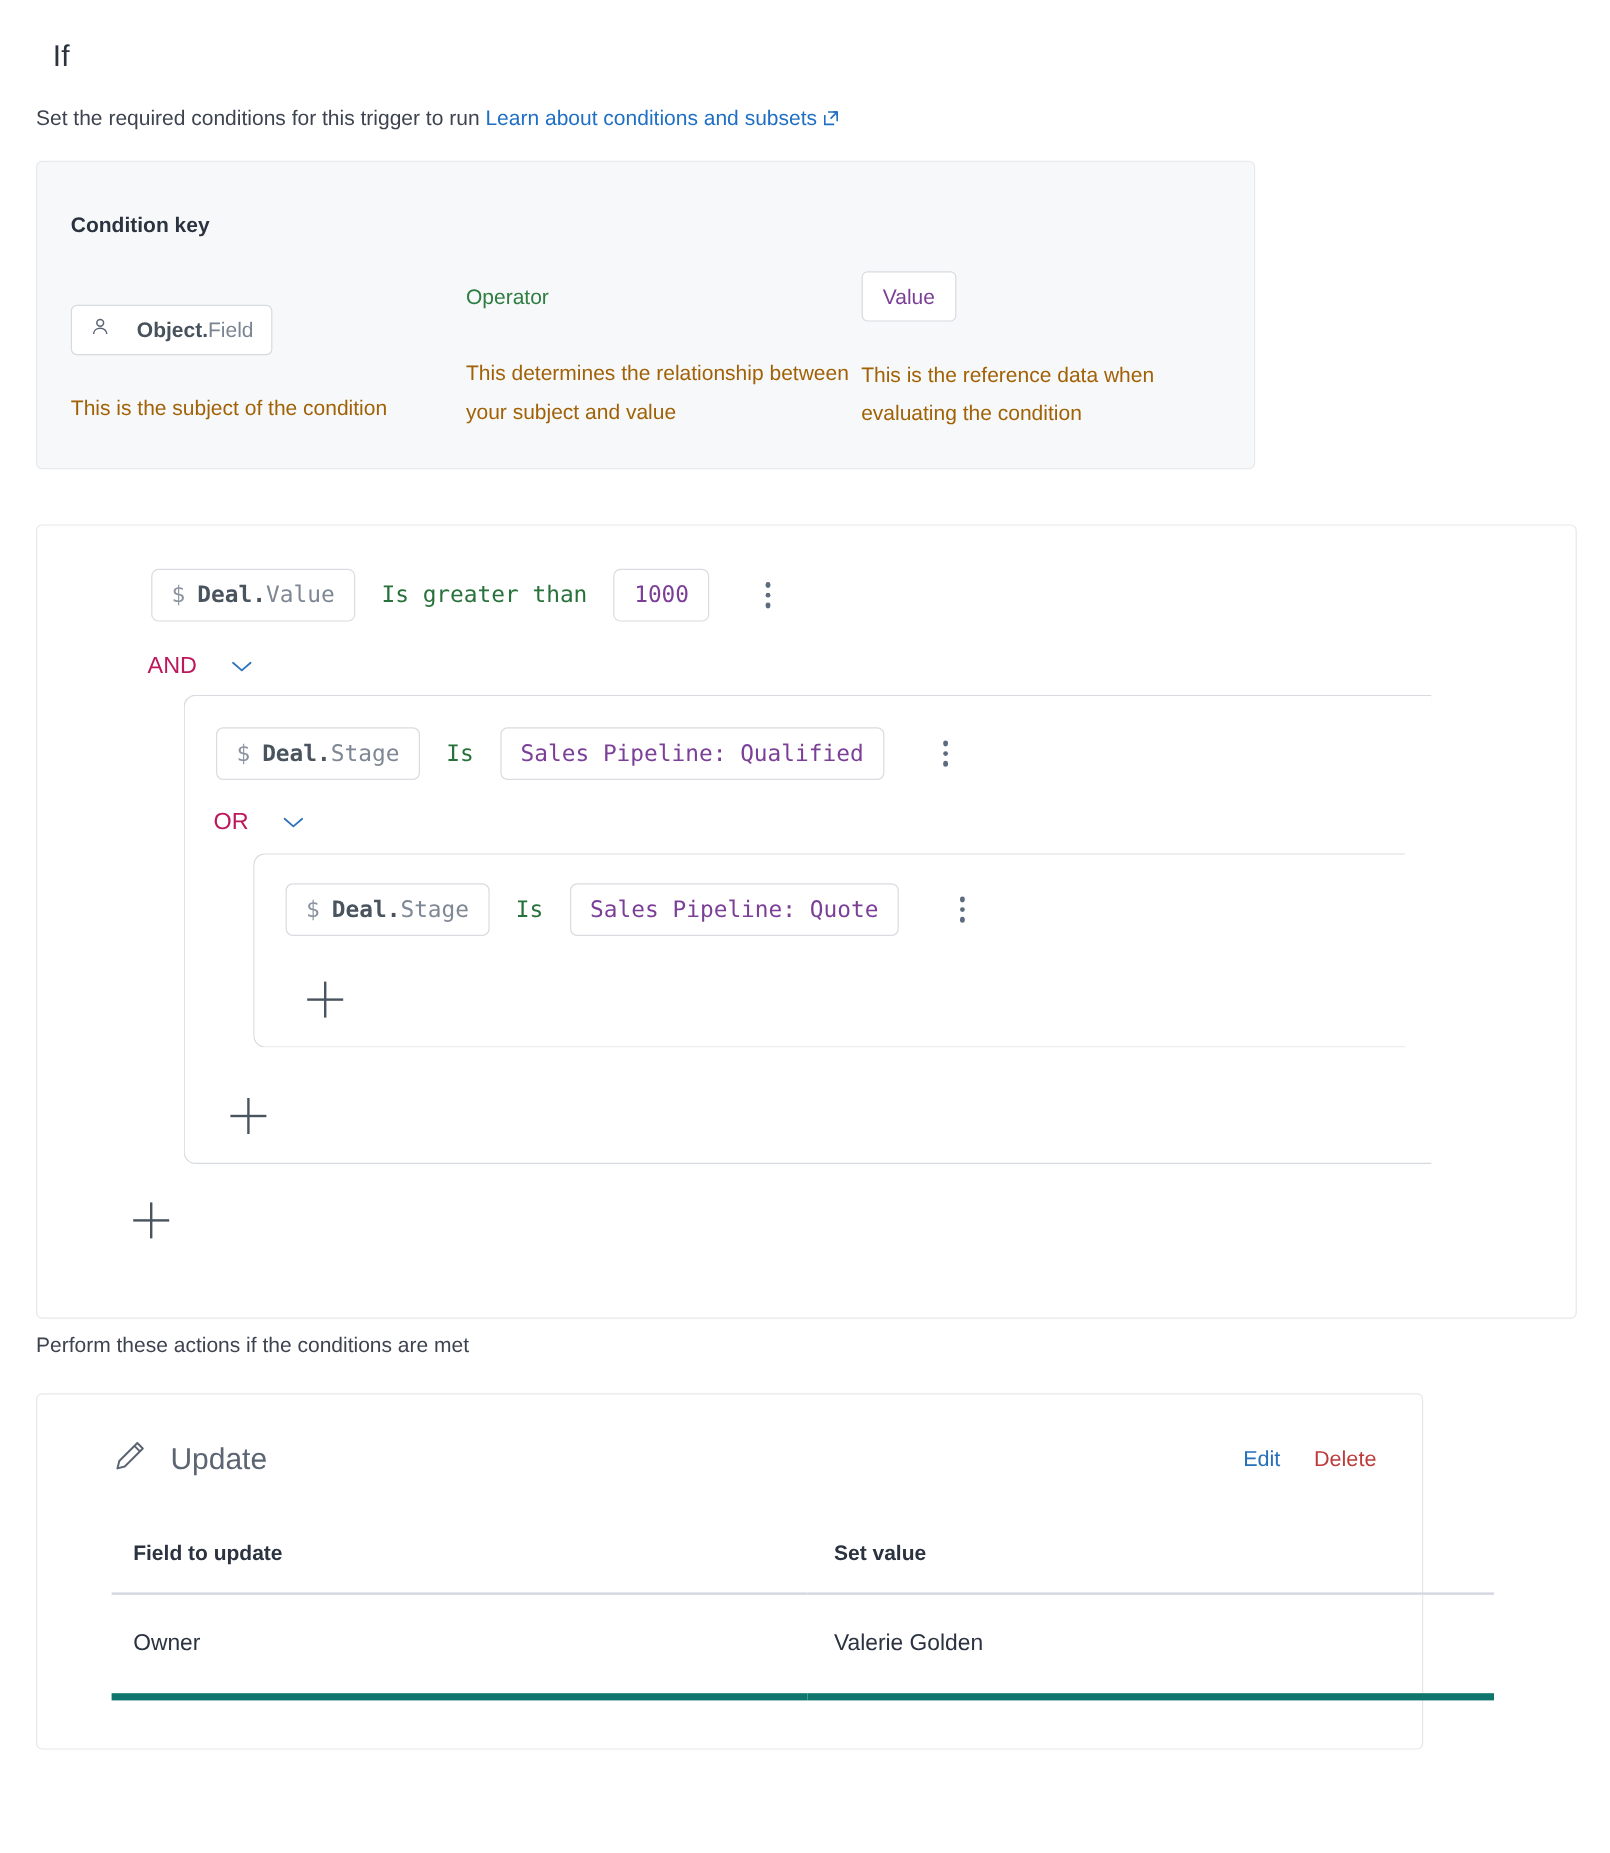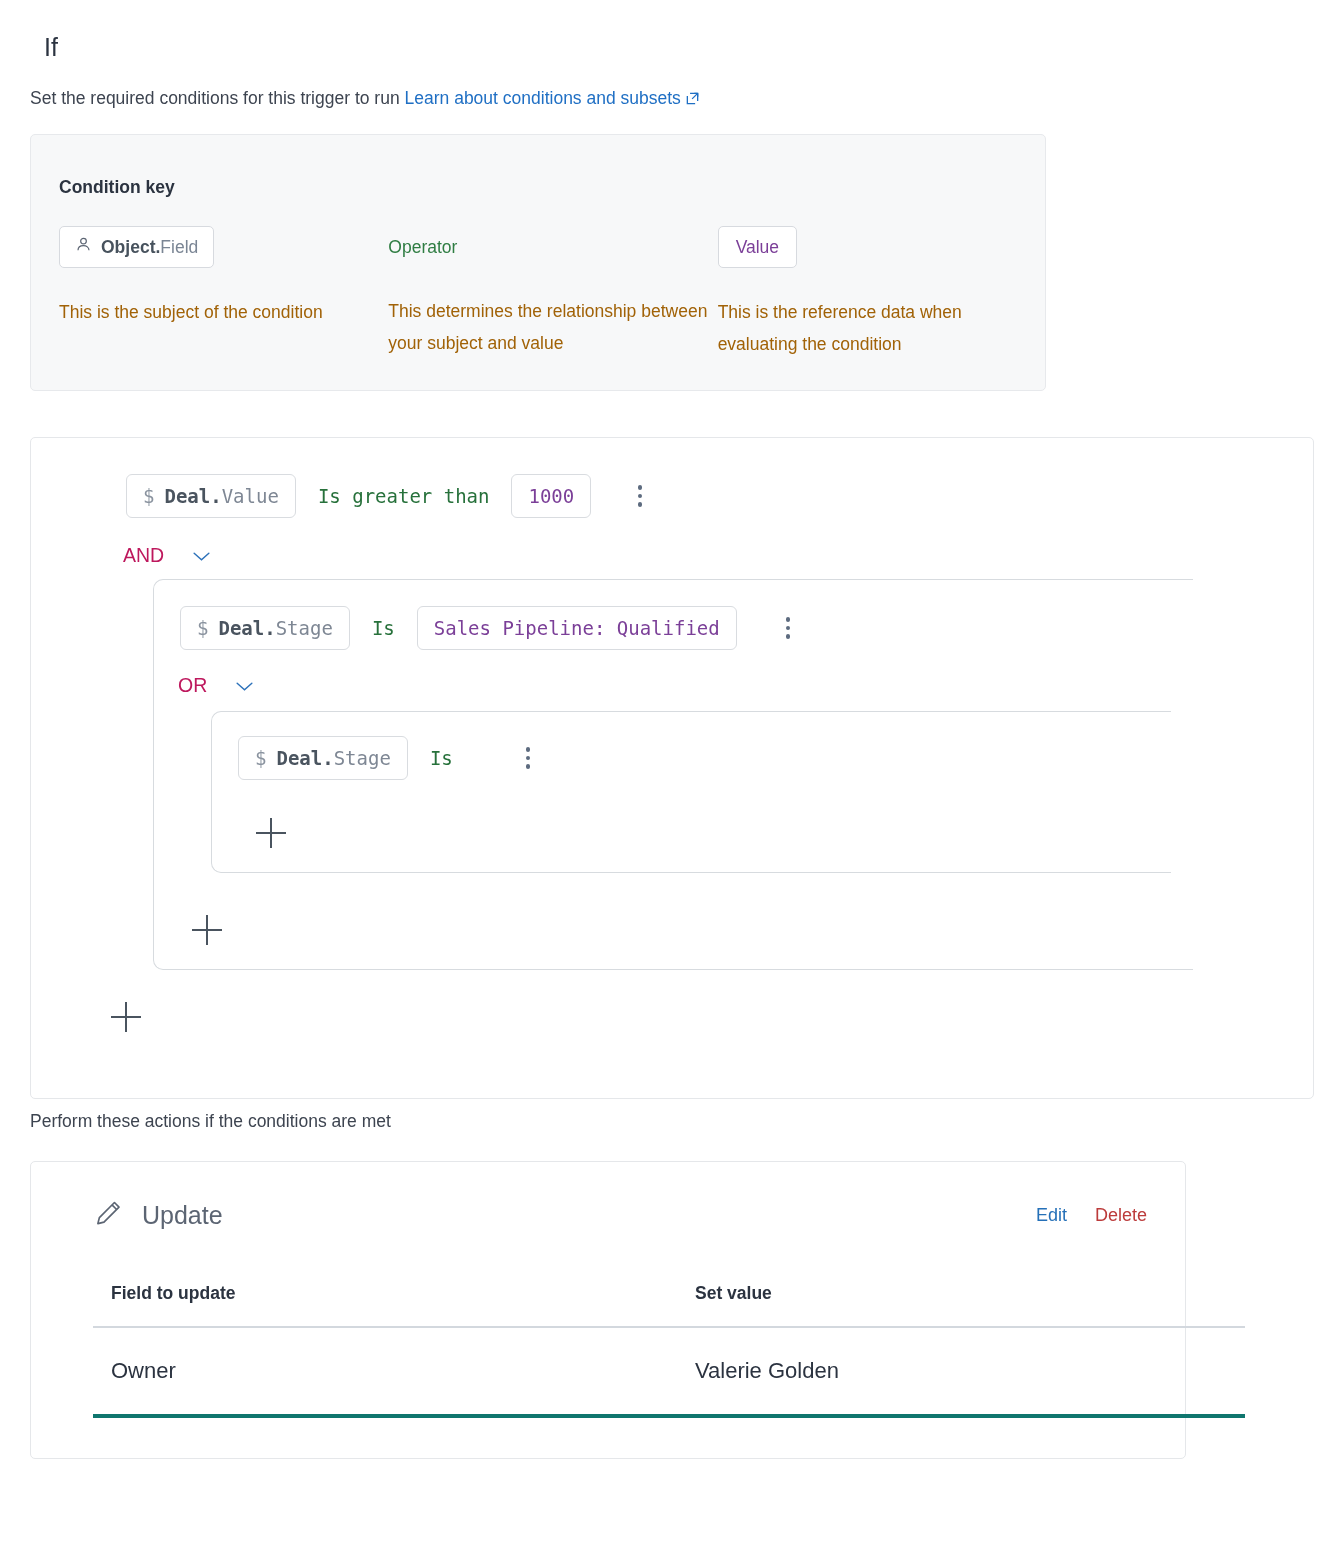--- a/index.html
+++ b/index.html
@@ -59,27 +59,28 @@
     align-items: flex-start;
   }
   .info-col { position: relative; }
   .info-col.c1 { width: 418px; }
   .info-col.c2 { width: 418px; }
   .info-col.c3 { width: 380px; }
 
   .chip-outline {
     display: inline-flex;
     align-items: flex-end;
-    gap: 9px;
+    gap: 22px;
     background: #ffffff;
     border: 1px solid #d7dadf;
     border-radius: 5px;
     padding: 9px 15px;
     font-size: 17.5px;
     line-height: 22px;
+    margin-top: 28px;
   }
   .chip-outline .bold-part { font-weight: bold; color: #47525d; }
   .chip-outline .light-part { color: #7a8594; }
   .chip-purple {
     display: inline-flex;
     align-items: center;
     background: #ffffff;
     border: 1px solid #d7dadf;
     border-radius: 5px;
     padding: 9px 17px;
@@ -269,24 +270,24 @@
   table.fields th {
     text-align: left;
     font-size: 17.5px;
     font-weight: bold;
     color: #2b3340;
     padding: 0 0 22px 18px;
     border-bottom: 2px solid #d3d8de;
   }
   table.fields th.c2 { padding-left: 22px; }
   table.fields td {
-    font-size: 22px;
+    font-size: 19px;
     color: #2b3340;
     padding: 30px 0 30px 18px;
-    border-bottom: 4px solid #0f766e;
+    border-bottom: 6px solid #0f766e;
   }
   table.fields td.c2 { padding-left: 22px; }
   table.fields col.col1 { width: 580px; }
 </style>
 </head>
 <body>
 
 <div class="page">
 
   <h1 class="section-title">If</h1>
@@ -383,20 +384,21 @@
 
       
       <div class="group" style="margin:14px 0 0 57px; width:960px; padding:24px 0 24px 0;">
 
         <div class="cond-row" style="padding-left:26px;">
           <div class="field-chip mono">
             <span class="dollar">$</span>
               <span><span class="obj">Deal</span><span class="dot">.</span><span class="fld">Stage</span></span>
           </div>
           <div class="op-text mono">Is</div>
+          <div class="val-chip mono">Sales Pipeline: Quote</div>
           <div class="kebab" style="margin-left:36px;">
               <i></i>
               <i></i>
               <i></i>
             </div>
         </div>
 
         <div class="plus-btn" style="margin:38px 0 0 44px;"></div>
       </div>
 

